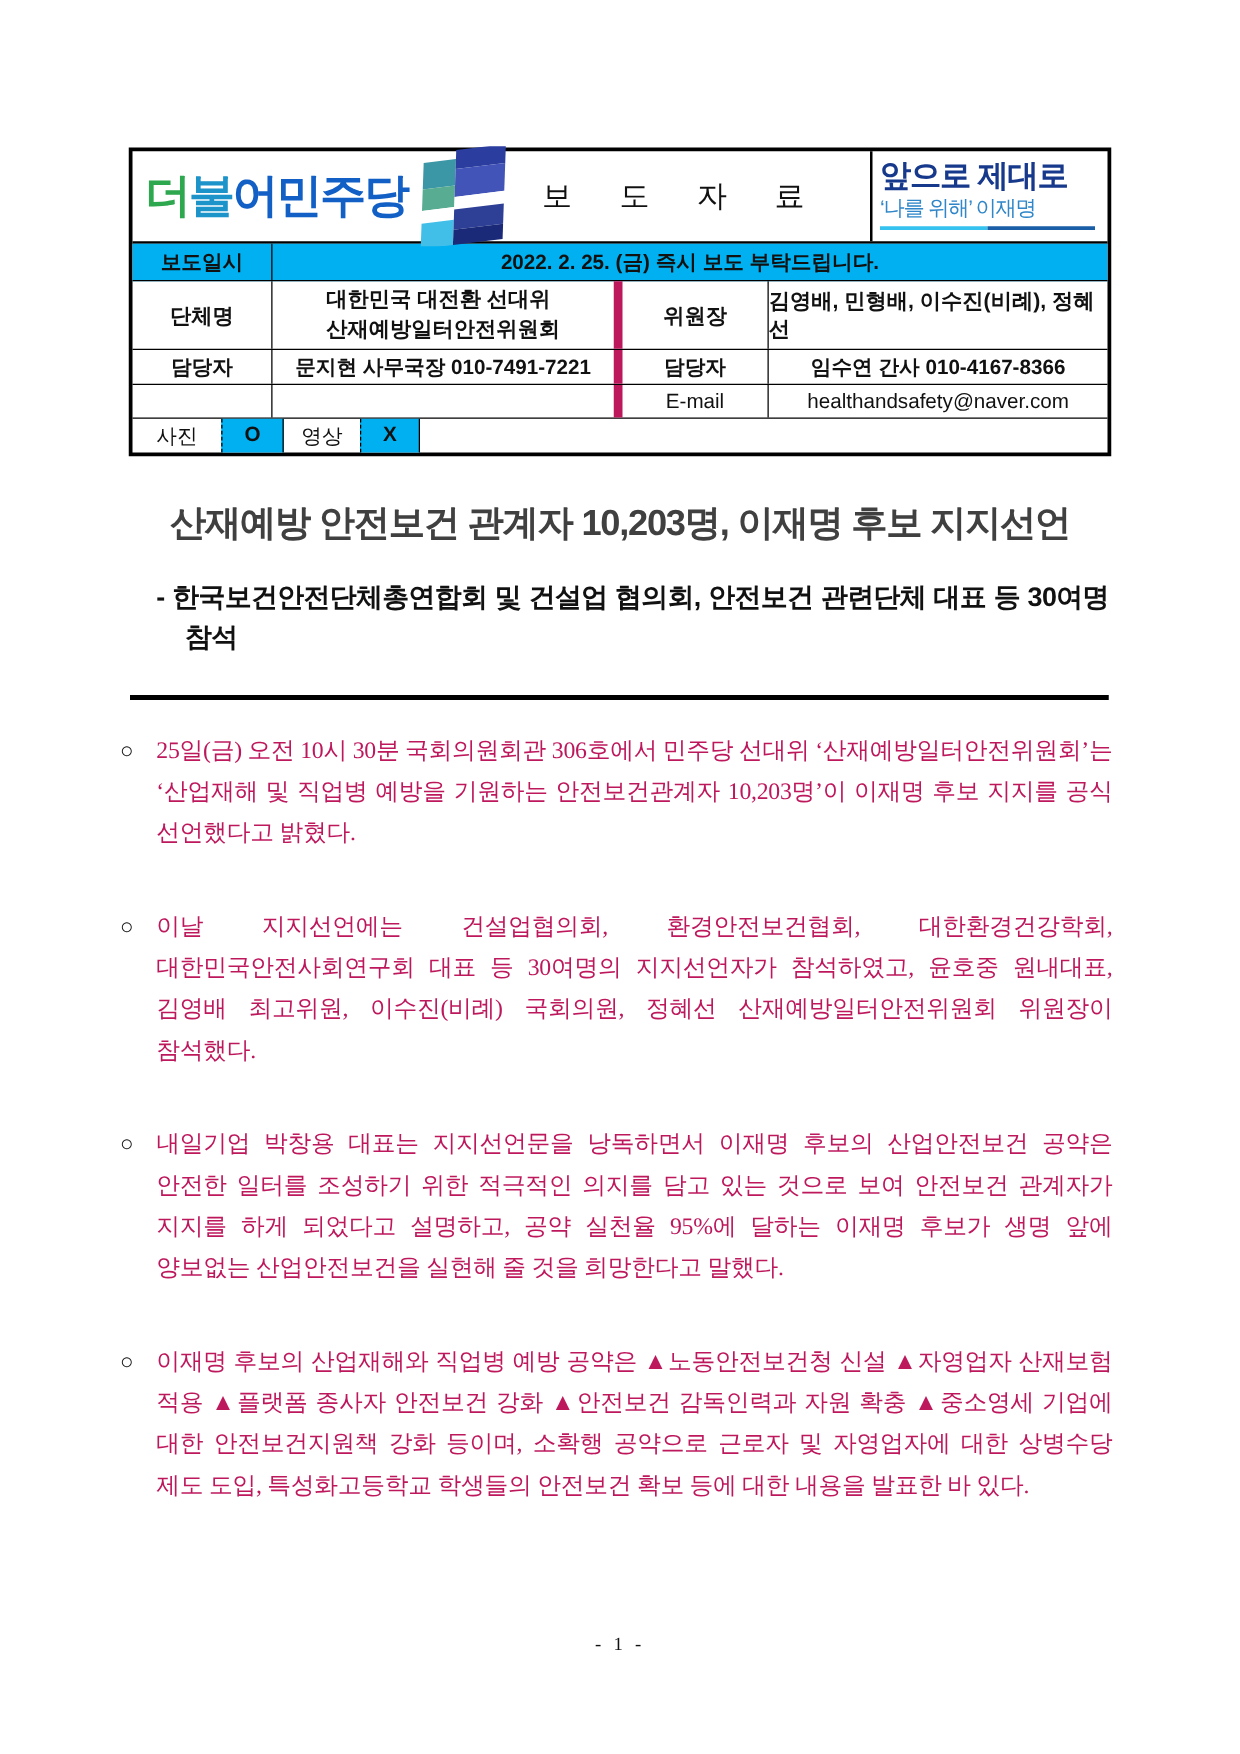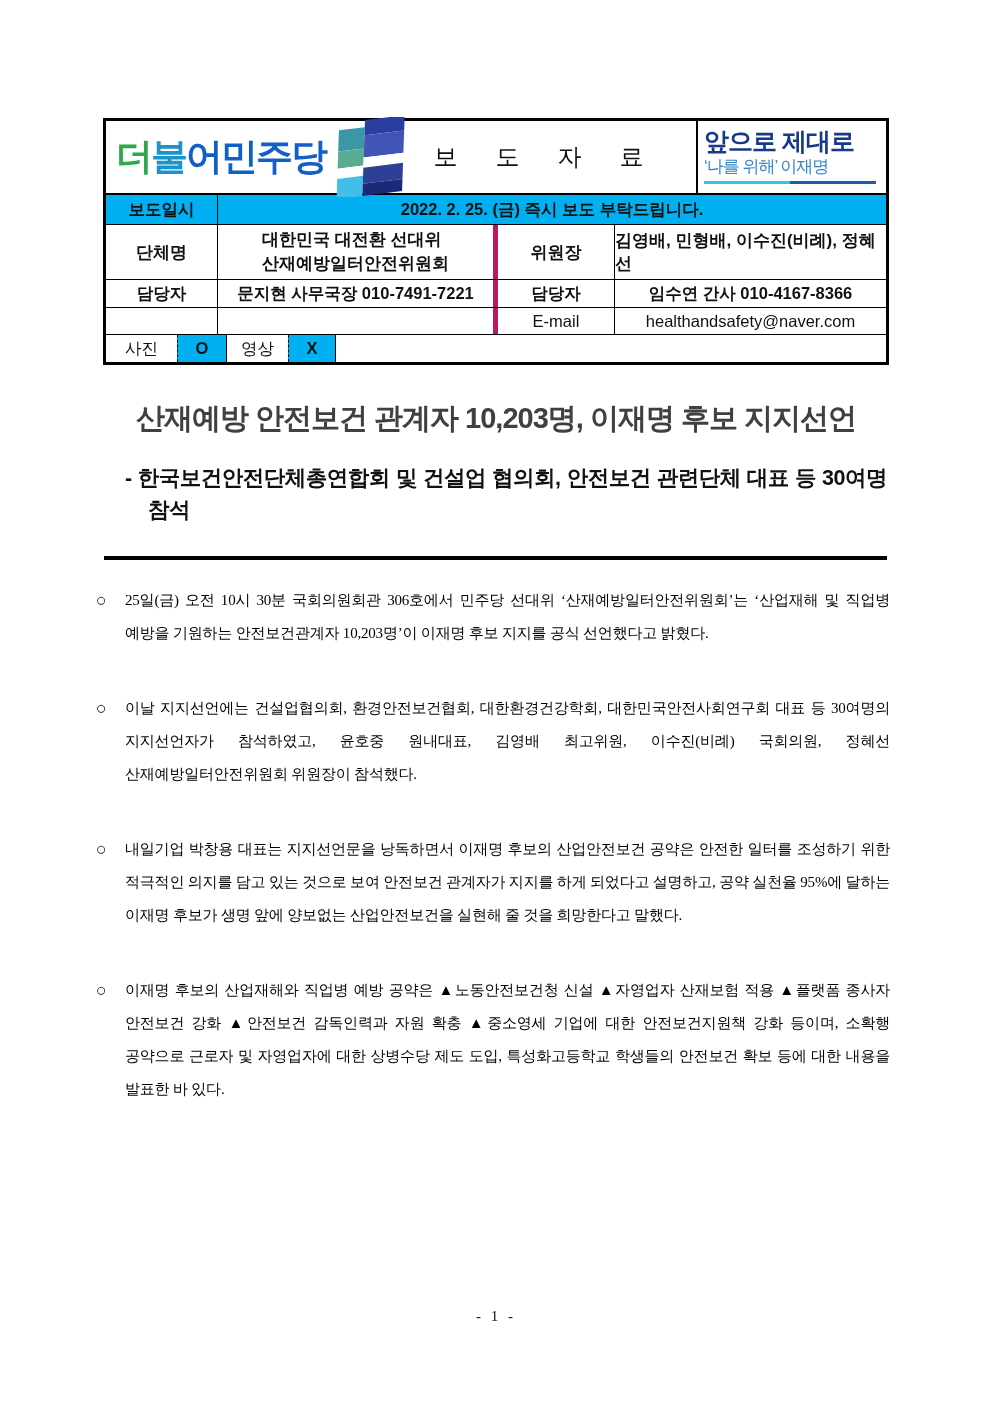--- a/index.html
+++ b/index.html
@@ -44,21 +44,21 @@
   .slogan-underline { display:flex; width:172px; height:3px; margin-top:3px; }
   .slogan-underline .u-cyan { width:50%; background:#35C2EE; }
   .slogan-underline .u-navy { width:50%; background:#1B5EA8; }
 
   
   .row-release { height:30px; background:#00B0F0; font-weight:bold; font-size:16.5px; }
   .c-label { width:112px; border-right:1px solid #000; flex:none; }
   .row-release .c-value { flex:1; }
 
   
-  .c2 { width:280px; border-right:5px solid #be185d; flex:none; }
+  .c2 { width:280px; border-right:7px solid #be185d; flex:none; }
   .c3 { width:117px; border-right:1px solid #000; flex:none; }
   .c4 { flex:1; }
   .row-org { height:55px; font-weight:bold; font-size:17px; }
   .org-lines { line-height:24px; }
   .row-contact { height:28px; font-weight:bold; font-size:16.5px; }
   .row-email { height:27px; font-size:16.5px; }
 
   
   .row-media { height:27px; font-size:16.5px; }
   .m-label1 { width:71px; flex:none; }
@@ -85,21 +85,21 @@
 
   
   .body-text { position:absolute; left:96px; top:584px; width:794px; }
   .para { display:flex; margin-bottom:42px; }
   .para-bullet {
     width:29px; flex:none; font-size:18px; line-height:33px;
     font-family:"Liberation Serif", serif; color:#111;
   }
   .para-text {
     flex:1; font-family:"Liberation Serif", serif;
-    font-size:15px; line-height:33px; color:#000000;
+    font-size:19px; line-height:33px; color:#be185d;
     text-align:justify; letter-spacing:-0.2px; word-break:keep-all;
   }
 
   
   .page-number {
     position:absolute; left:0; top:1308px; width:100%;
     text-align:center; font-family:"Liberation Serif", serif;
     font-size:15px; letter-spacing:3px; color:#111;
   }
 </style>

